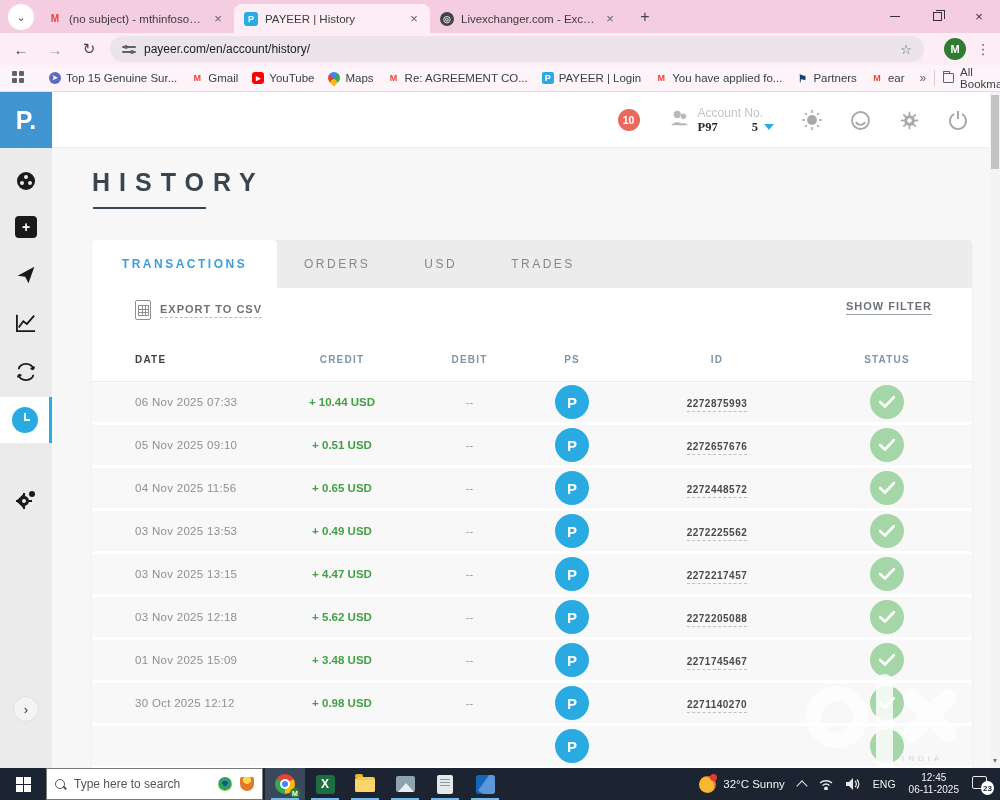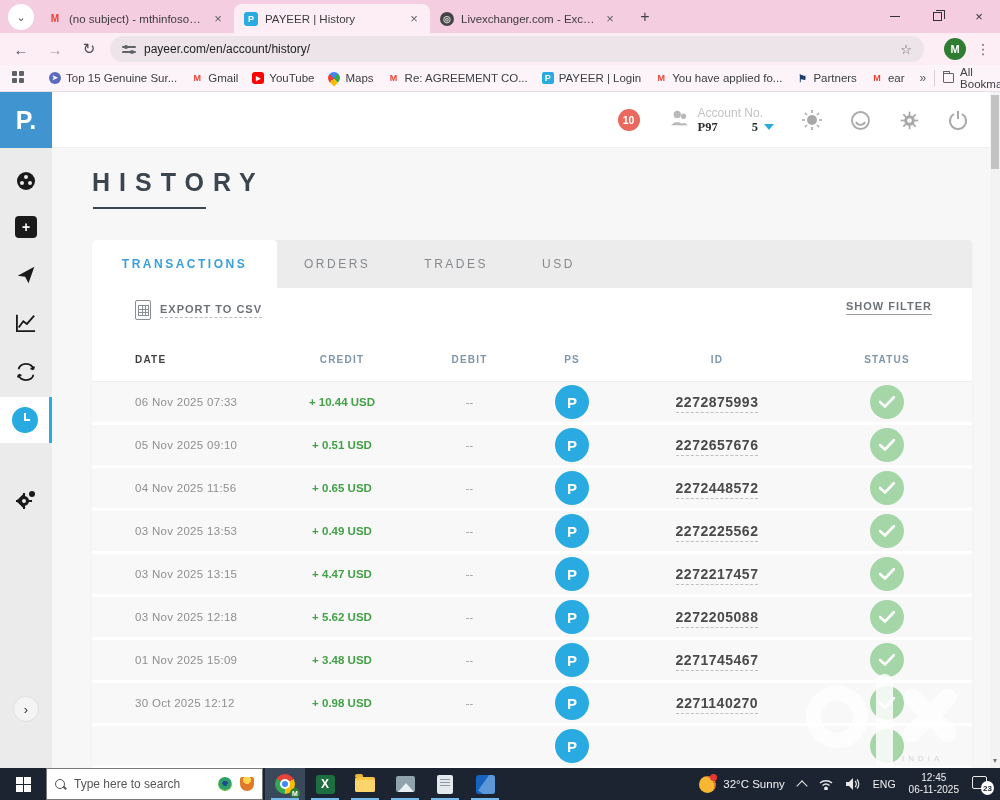--- a/index.html
+++ b/index.html
@@ -119,21 +119,21 @@
   .t-head { height:44px; border-bottom:1px solid #ececec; font-size:10px; font-weight:bold; letter-spacing:1.2px; color:#7e96aa; }
   .t-head > div { text-align:center; }
   .t-head .h-date { text-align:left; padding-left:43px; color:#3f3f3f; }
   .t-row { height:43px; border-bottom:3px solid #fff; background:#f8f8f8; }
   .t-row > div { text-align:center; }
   .c-date { text-align:left !important; padding-left:43px; font-size:11.5px; color:#8f8f8f; letter-spacing:.3px; }
   .c-credit { font-size:11.5px; font-weight:bold; color:#43a047; }
   .c-debit { font-size:11px; color:#9a9a9a; }
   .c-ps { display:flex; align-items:center; justify-content:center; }
   .pcircle { width:34px; height:34px; border-radius:50%; background:#29abe2; color:#fff; font-size:15px; font-weight:bold; display:flex; align-items:center; justify-content:center; }
-  .c-id span { font-size:14px; font-weight:bold; color:#4a4a4a; letter-spacing:.5px; border-bottom:1px dashed #c0c0c0; padding-bottom:2px; }
+  .c-id span { font-size:10px; font-weight:bold; color:#4a4a4a; letter-spacing:.5px; border-bottom:1px dashed #c0c0c0; padding-bottom:2px; }
   .c-status { display:flex; align-items:center; justify-content:center; }
   .checkcircle { width:34px; height:34px; border-radius:50%; background:#a5d6a7; display:flex; align-items:center; justify-content:center; }
   .checkcircle svg { display:block; }
 
   
   .watermark { position:absolute; right:44px; top:582px; width:150px; height:105px; pointer-events:none; opacity:.85; }
   .wm-o { position:absolute; left:0; top:12px; width:62px; height:62px; border-radius:50%; border:15px solid #fff; }
   .wm-l { position:absolute; left:70px; top:0px; width:17px; height:100px; background:#fff; border-radius:9px; }
   .wm-x { position:absolute; left:92px; top:10px; width:62px; height:62px; }
   .wm-x::before, .wm-x::after { content:""; position:absolute; left:-2px; top:23px; width:68px; height:17px; background:#fff; border-radius:8px; }
@@ -424,25 +424,25 @@
 
           <div class="ctab active">
             <span>TRANSACTIONS</span>
           </div>
 
           <div class="ctab">
             <span>ORDERS</span>
           </div>
 
           <div class="ctab">
+            <span>USD</span>
+          </div>
+
+          <div class="ctab">
             <span>TRADES</span>
-          </div>
-
-          <div class="ctab">
-            <span>USD</span>
           </div>
         </div>
       <div class="cardbody">
         <div class="exportrow">
           <div class="exportbtn">
             <span class="csvicon"></span>
             <span class="lbl">EXPORT TO CSV</span>
           </div>
           <div class="filterbtn">SHOW FILTER</div>
         </div>

